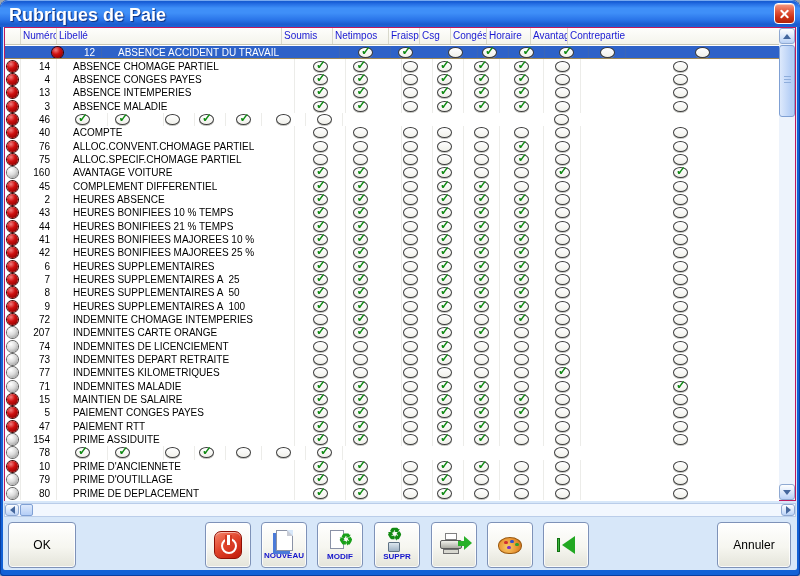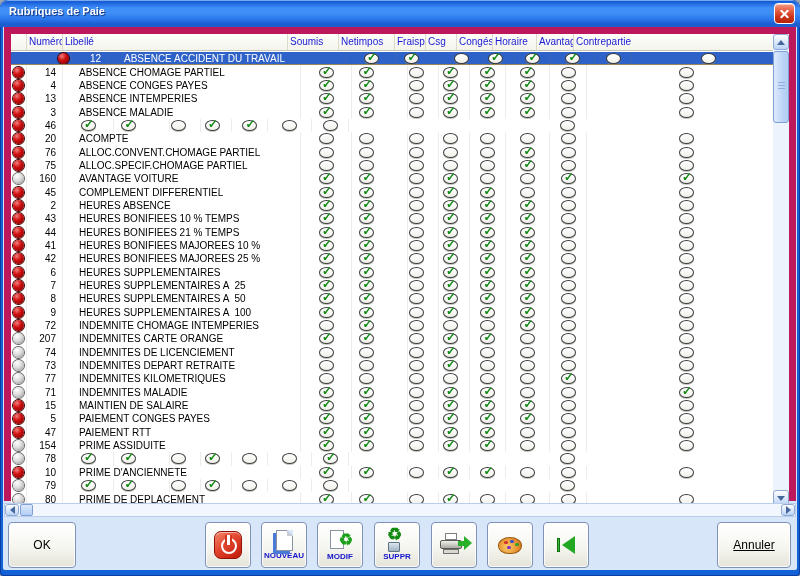--- a/index.html
+++ b/index.html
@@ -15,41 +15,41 @@
   }
   
   .titlebar{
     position:relative;height:27px;margin:0 -3px;
     border-radius:8px 8px 0 0;
     background:linear-gradient(180deg,#3A8AF4 0%,#1459D0 6%,#2068E0 12%,#3F8FF8 30%,#3F8FF8 48%,#2B76EA 72%,#1B5CCE 90%,#1E61D4 100%);
     box-shadow:inset 0 1px 0 rgba(255,255,255,.35);
   }
   .title-text{
     position:absolute;left:9px;top:5px;
-    color:#fff;font-size:11px;font-weight:bold;
+    color:#fff;font-size:18px;font-weight:bold;
     text-shadow:1px 1px 1px #10307C;
   }
   .close-btn{
     position:absolute;right:5px;top:3px;width:21px;height:21px;
     border:1px solid #fff;border-radius:4px;
     background:linear-gradient(180deg,#F79B84 0%,#E2573C 40%,#CC3117 70%,#B22408 100%);
     box-shadow:inset 0 1px 0 rgba(255,255,255,.5);
   }
   .x-glyph{position:absolute;left:50%;top:50%;width:11px;height:11px;transform:translate(-50%,-50%);}
   .x-glyph::before,.x-glyph::after{
     content:"";position:absolute;left:4.5px;top:0;width:2px;height:11px;background:#fff;border-radius:1px;
   }
   .x-glyph::before{transform:rotate(45deg);}
   .x-glyph::after{transform:rotate(-45deg);}
   
   .content{position:relative;height:543px;background:#D7E7F9;border-radius:0 0 2px 2px;}
   
   .list-area{
     position:absolute;left:1px;top:0;width:792px;height:474px;
-    background:#fff;border:7px solid #be185d;
+    background:#fff;border:1px solid #be185d;
   }
   .hdr{
     display:flex;height:17px;width:774px;
     background:linear-gradient(180deg,#FEFEFC,#F4F4EC);
     border-bottom:1px solid #C6C6B4;
   }
   .hcell{
     flex:none;height:100%;padding:2px 0 0 2px;
     font-size:10px;color:#1A1AD2;
     border-right:1px solid #D9D9CC;
@@ -122,21 +122,21 @@
   
   .btn{
     position:absolute;top:495px;height:46px;
     background:linear-gradient(180deg,#FFFFFF 0%,#F6F6F0 55%,#E4E4DA 100%);
     border:1px solid #7E92B8;border-radius:4px;
     box-shadow:inset 0 0 0 1px rgba(255,255,255,.8);
     display:flex;align-items:center;justify-content:center;
     font-size:12px;color:#000;cursor:default;
   }
   .btn-ok{left:5px;width:68px;}
-  .btn-annuler{right:6px;width:74px;text-decoration:underline;}
+  .btn-annuler{right:6px;width:74px;}
   .ibtn{flex-direction:column;gap:1px;width:46px;}
   .ibtn-label{font-size:8px;font-weight:bold;color:#1414CC;line-height:8px;}
   
   .power-ic{position:relative;width:28px;height:28px;border-radius:7px;border:1px solid #8E1004;
     background:linear-gradient(145deg,#F5876C 0%,#E2472E 45%,#C01808 100%);box-shadow:inset 0 1px 0 rgba(255,255,255,.5);}
   .power-ic::before{content:"";position:absolute;left:6px;top:6px;width:12px;height:12px;border:2.5px solid #fff;border-radius:50%;}
   .power-ic::after{content:"";position:absolute;left:12px;top:3px;width:3px;height:10px;background:#fff;box-shadow:-2px 0 0 #D43A22,2px 0 0 #D43A22;}
   
   .page-ic{position:relative;width:17px;height:21px;background:#fff;border:1px solid #8A92A6;box-shadow:-3px 3px 0 #4A7AD8;}
   .page-ic::before{content:"";position:absolute;right:-1px;top:-1px;width:0;height:0;
@@ -379,21 +379,21 @@
               <span class="check"></span>
             </span>
     <span class="cell c-chk c-contrepartie">
               <span class="check"></span>
             </span>
   </div>
           <div class="row">
     <span class="cell c-icon">
               <span class="sphere red"></span>
             </span>
-    <span class="cell c-num">20</span>
+    <span class="cell c-num">40</span>
     <span class="cell c-lib">ACOMPTE</span>
     <span class="cell c-chk c-soumis">
               <span class="check"></span>
             </span>
     <span class="cell c-chk c-netimpos">
               <span class="check"></span>
             </span>
     <span class="cell c-chk c-fraispro">
               <span class="check"></span>
             </span>
@@ -1185,20 +1185,21 @@
             </span>
     <span class="cell c-chk c-contrepartie">
               <span class="check"></span>
             </span>
   </div>
           <div class="row">
     <span class="cell c-icon">
               <span class="sphere gray"></span>
             </span>
     <span class="cell c-num">79</span>
+    <span class="cell c-lib">PRIME D'OUTILLAGE</span>
     <span class="cell c-chk c-soumis">
               <span class="check checked"></span>
             </span>
     <span class="cell c-chk c-netimpos">
               <span class="check checked"></span>
             </span>
     <span class="cell c-chk c-fraispro">
               <span class="check"></span>
             </span>
     <span class="cell c-chk c-csg">

